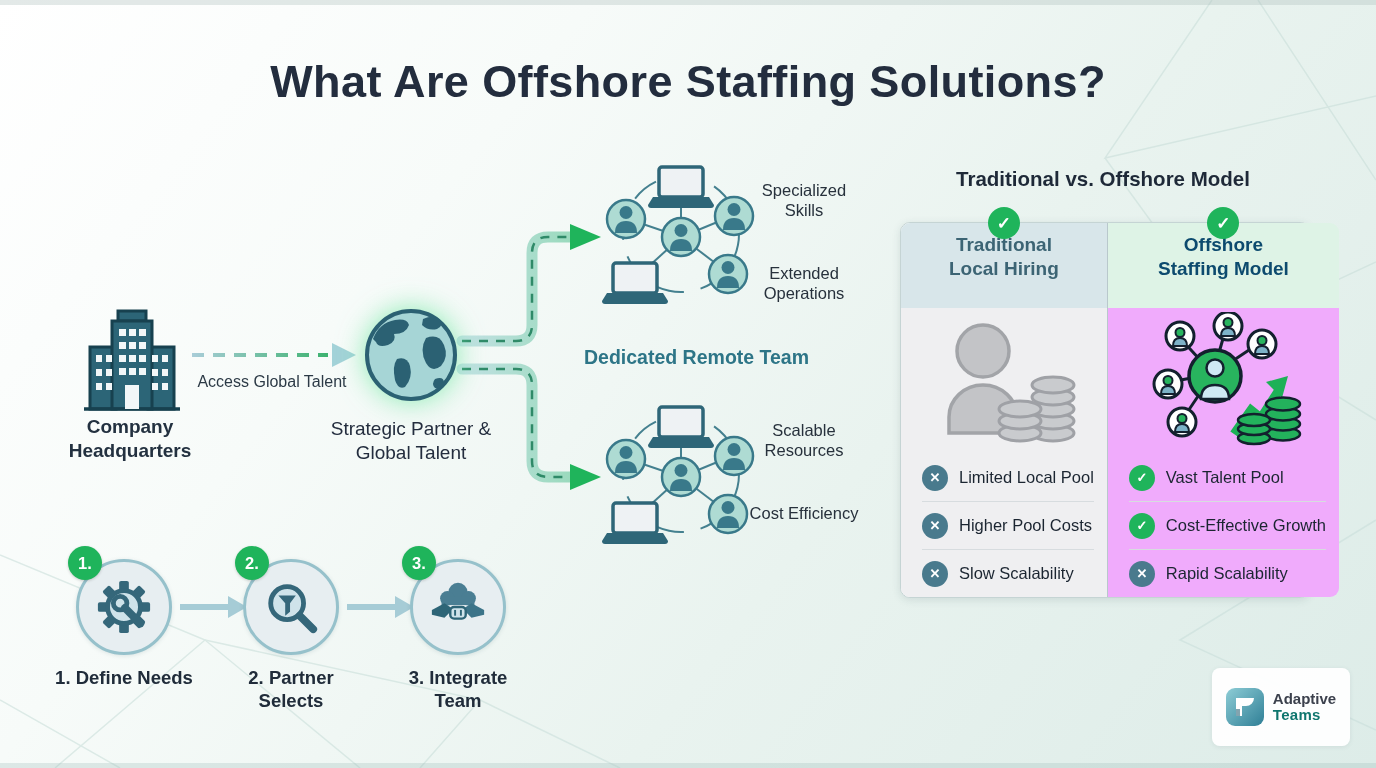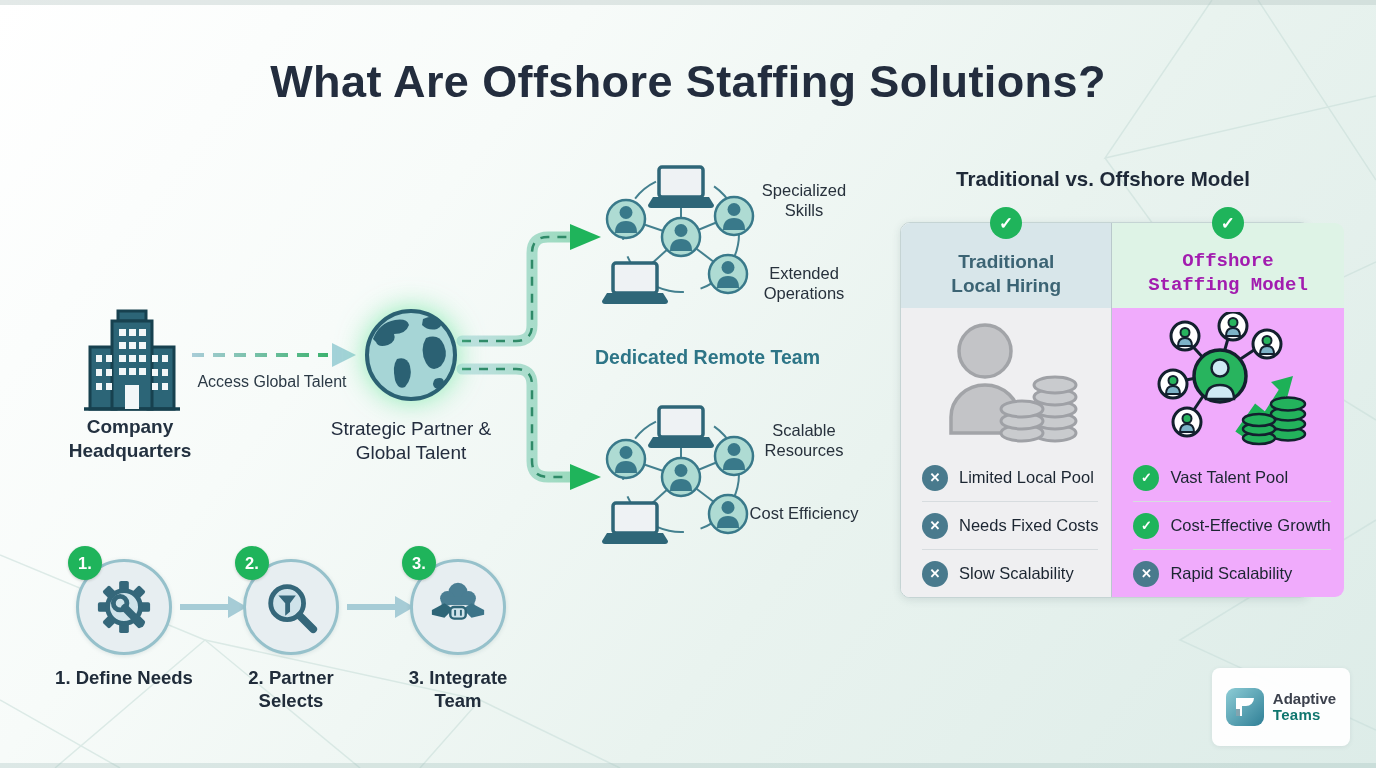--- a/index.html
+++ b/index.html
@@ -29,36 +29,36 @@
   .network-top{left:581px;top:159px;}
   .network-bottom{left:581px;top:399px;}
 
   .benefit{position:absolute;width:112px;text-align:center;font-size:16.5px;
     font-weight:500;color:#27313c;line-height:1.22;}
   .benefit-top-1{left:748px;top:180px;}
   .benefit-top-2{left:748px;top:263px;}
   .benefit-bottom-1{left:748px;top:420px;}
   .benefit-bottom-2{left:748px;top:503px;}
 
-  .team-label{position:absolute;left:584px;top:346px;width:236px;text-align:right;
+  .team-label{position:absolute;left:584px;top:346px;width:236px;text-align:left;
     font-size:19.5px;font-weight:700;color:#2d7587;}
 
   
   .comparison-title{position:absolute;left:943px;top:167px;width:320px;text-align:center;
     font-size:20.5px;font-weight:700;color:#1e2938;}
   .comp-card{position:absolute;left:900px;top:222px;width:408px;height:374px;
     border-radius:10px;display:flex;background:#ffffff;
     border:1px solid #c5d4d4;box-shadow:0 2px 8px rgba(40,70,80,.13);}
   .comp-col{flex:1;display:flex;flex-direction:column;position:relative;}
   .comp-col.traditional{border-right:1px solid #b9c8cc;}
   .comp-header{height:76px;display:flex;flex-direction:column;justify-content:flex-end;
-    padding-bottom:10px;align-items:center;text-align:center;font-weight:700;
+    padding-bottom:27px;align-items:center;text-align:center;font-weight:700;
     font-size:19px;line-height:1.26;}
   .traditional .comp-header{background:#d8e6ea;color:#3c6474;border-radius:9px 0 0 0;}
-  .offshore .comp-header{background:#def3e6;color:#a21caf;border-radius:0 9px 0 0;font-family:Liberation Mono, monospace;}
+  .offshore .comp-header{background:#def3e6;color:#0c4a6e;border-radius:0 9px 0 0;}
   .badge-check{position:absolute;top:-16px;left:50%;margin-left:-16px;width:32px;height:32px;
     border-radius:50%;background:#1fb45b;color:#fff;display:flex;align-items:center;
     justify-content:center;font-size:17px;font-weight:700;}
   .badge-check::after{content:"\2713";}
   .comp-body{flex:1;display:flex;flex-direction:column;}
   .traditional .comp-body{background:#efeff1;border-radius:0 0 0 9px;}
   .offshore .comp-body{background:#f0abfc;border-radius:0 0 9px 0;}
   .comp-icon{height:146px;display:flex;align-items:center;justify-content:center;}
   .comp-list{padding:0 13px;margin-left:8px;}
   .comp-row{display:flex;align-items:center;gap:11px;height:47px;}
@@ -286,21 +286,21 @@
             </g>
           </svg>
         </div>
         <div class="comp-list">
           <div class="comp-row">
             <span class="row-icon" data-icon="x"></span>
             <span class="row-label">Limited Local Pool</span>
           </div>
           <div class="comp-row">
             <span class="row-icon" data-icon="x"></span>
-            <span class="row-label">Needs Fixed Costs</span>
+            <span class="row-label">Higher Pool Costs</span>
           </div>
           <div class="comp-row">
             <span class="row-icon" data-icon="x"></span>
             <span class="row-label">Slow Scalability</span>
           </div>
         </div>
       </div>
     </div>
 
     <div class="comp-col offshore">

